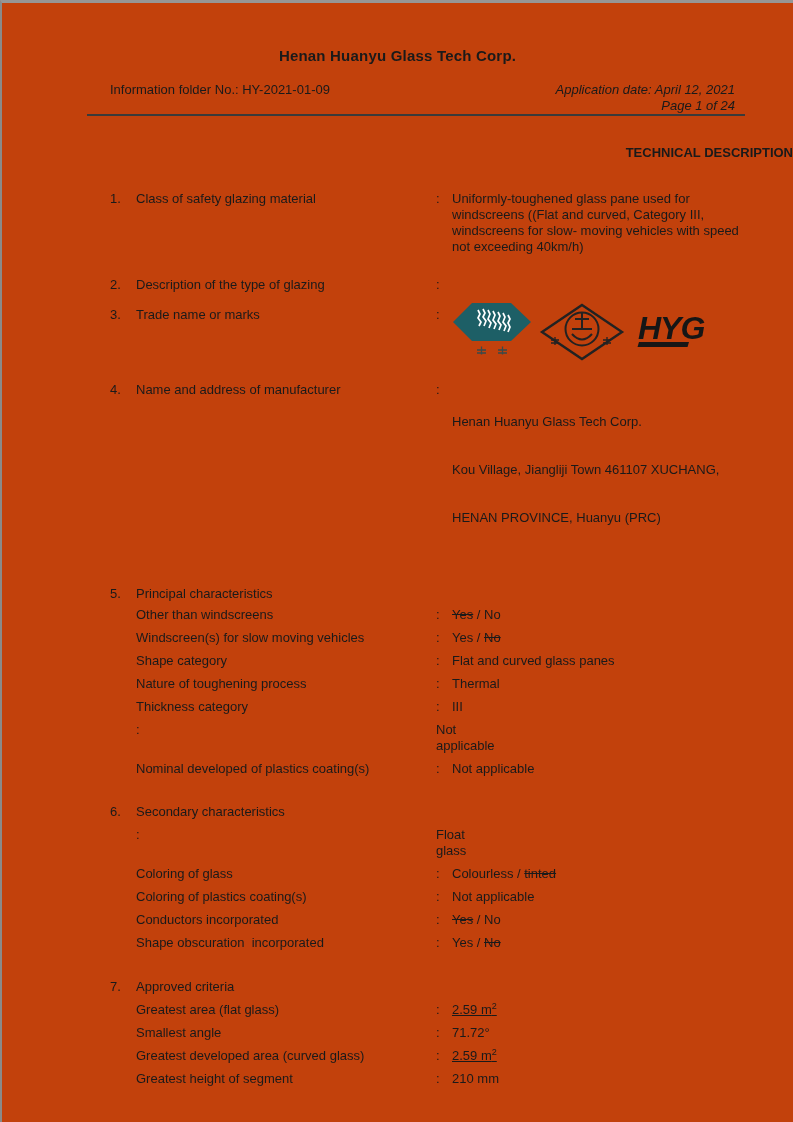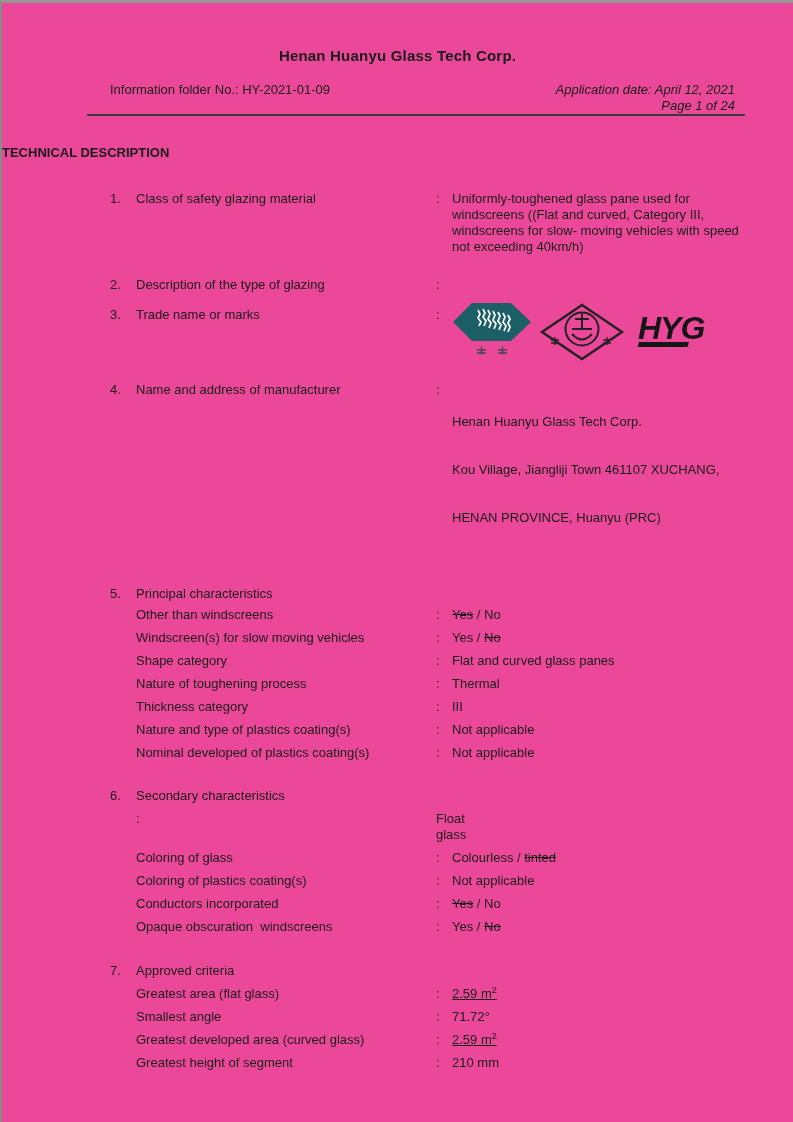--- a/index.html
+++ b/index.html
@@ -1,19 +1,19 @@
 <!DOCTYPE html>
 <html><head>
 <meta charset="utf-8">
 <style>
   html,body { margin:0; padding:0; background:#ffffff; }
   .page {
     position:relative;
     width:793px; height:1122px;
-    background:#ec4899;
+    background:#c2410c;
     font-family:"Liberation Sans", sans-serif;
     font-size:13px; color:#1a1a1a;
     line-height:16px;
     border-top:3px solid #969696;
     border-left:2px solid #8a8a8a;
     box-sizing:border-box;
     overflow:hidden;
   }
   .company-title {
     margin-top:45px;
@@ -26,21 +26,21 @@
     display:flex; justify-content:space-between; align-items:flex-start;
   }
   .header-right { text-align:right;font-style:italic; }
   .rule {
     margin:0 48px 0 85px;
     border:none; border-top:2px solid #3a3a3a;
     height:0;
   }
   .doc-title {
     margin-top:29px;
-    text-align:left;
+    text-align:right;
     font-weight:bold;
   }
   .items { margin:0 36px 0 108px; }
   .row {
     display:grid;
     grid-template-columns:26px 300px 16px 1fr;
     align-items:start;
   }
   .row > div { white-space:pre-wrap; }
   .num { }
@@ -183,21 +183,20 @@
       <div>Thermal</div>
     </div>
     <div class="row sub">
       <div></div>
       <div>Thickness category</div>
       <div class="colon">:</div>
       <div>III</div>
     </div>
     <div class="row sub">
       <div></div>
-      <div>Nature and type of plastics coating(s)</div>
       <div class="colon">:</div>
       <div>Not applicable</div>
     </div>
     <div class="row sub">
       <div></div>
       <div>Nominal developed of plastics coating(s)</div>
       <div class="colon">:</div>
       <div>Not applicable</div>
     </div>
 
@@ -225,21 +224,21 @@
       <div>Not applicable</div>
     </div>
     <div class="row sub">
       <div></div>
       <div>Conductors incorporated</div>
       <div class="colon">:</div>
       <div><span></span><span class="strike">Yes</span><span> / No</span></div>
     </div>
     <div class="row sub">
       <div></div>
-      <div>Opaque obscuration  windscreens</div>
+      <div>Shape obscuration  incorporated</div>
       <div class="colon">:</div>
       <div><span>Yes / </span><span class="strike">No</span><span></span></div>
     </div>
 
     <div class="row mt-sec">
       <div class="num">7.</div>
       <div>Approved criteria</div>
       <div></div>
         <div></div>
     </div>

